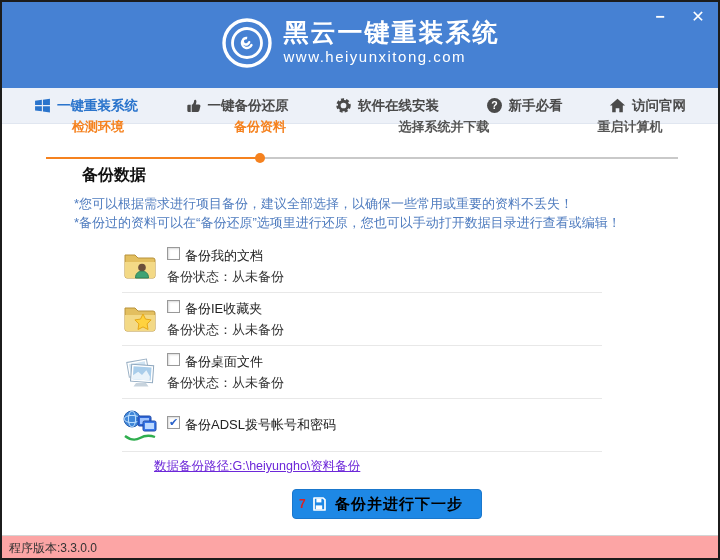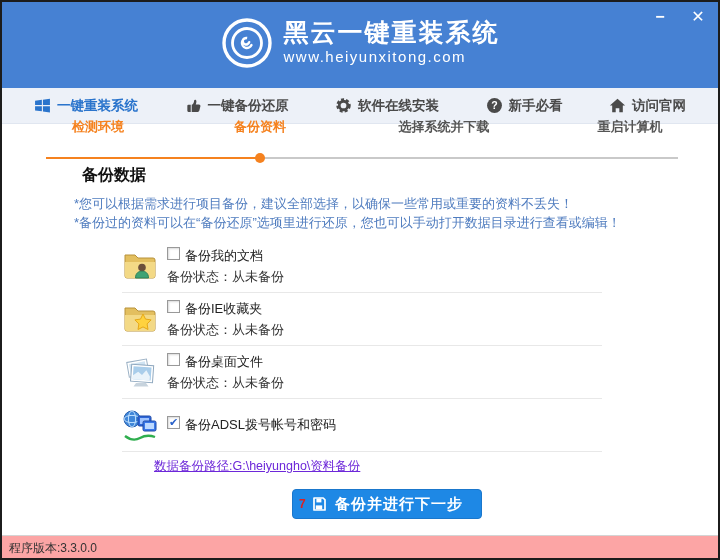--- a/index.html
+++ b/index.html
@@ -37,21 +37,21 @@
   .notices{position:absolute;left:72px;top:192px;font-size:13px;color:var(--notice-blue);line-height:19px;}
   .items{position:absolute;left:120px;top:238px;width:480px;}
   .item-row{height:53px;border-bottom:1px solid #e8e8e8;display:flex;align-items:center;gap:9px;}
   .item-icon{width:36px;height:32px;flex:0 0 36px;display:inline-flex;}
   .item-label-line{display:flex;align-items:flex-start;gap:5px;font-size:13px;color:#222;cursor:pointer;}
   .checkbox{width:13px;height:13px;background:#fff;border:1px solid #999;box-shadow:inset 1px 1px 2px rgba(0,0,0,.15);display:inline-flex;align-items:center;justify-content:center;font-size:11px;color:#2a62c9;}
   .checkbox[data-checked="true"]::after{content:"✔";font-weight:bold;line-height:1;}
   .item-status{font-size:13px;color:#333;margin-top:3px;}
   .backup-path{position:absolute;left:120px;top:456px;font-size:12.5px;color:#6d28d9;text-decoration:underline;cursor:pointer;margin-left:32px;}
   .next-btn{position:absolute;left:290px;top:487px;width:190px;height:30px;background:var(--button-blue);border:1px solid #1a77cc;border-radius:4px;display:flex;align-items:center;justify-content:center;gap:8px;cursor:pointer;}
-  .next-btn .btn-label{color:#ffffff;font-size:15px;font-weight:bold;letter-spacing:1px;}
+  .next-btn .btn-label{color:#000000;font-size:15px;font-weight:bold;letter-spacing:1px;}
   .step-marker{position:absolute;left:6px;top:7px;color:var(--marker-red);font-size:12px;font-weight:bold;}
 
   
   .footer{position:absolute;left:0;right:0;top:533px;bottom:0;border-top:1px solid #d4d4d4;background:#fca5a5;}
   .version{margin:4px 0 0 7px;font-size:12px;color:#333;}
 </style>
 </head>
 <body>
 
 <div class="window">

